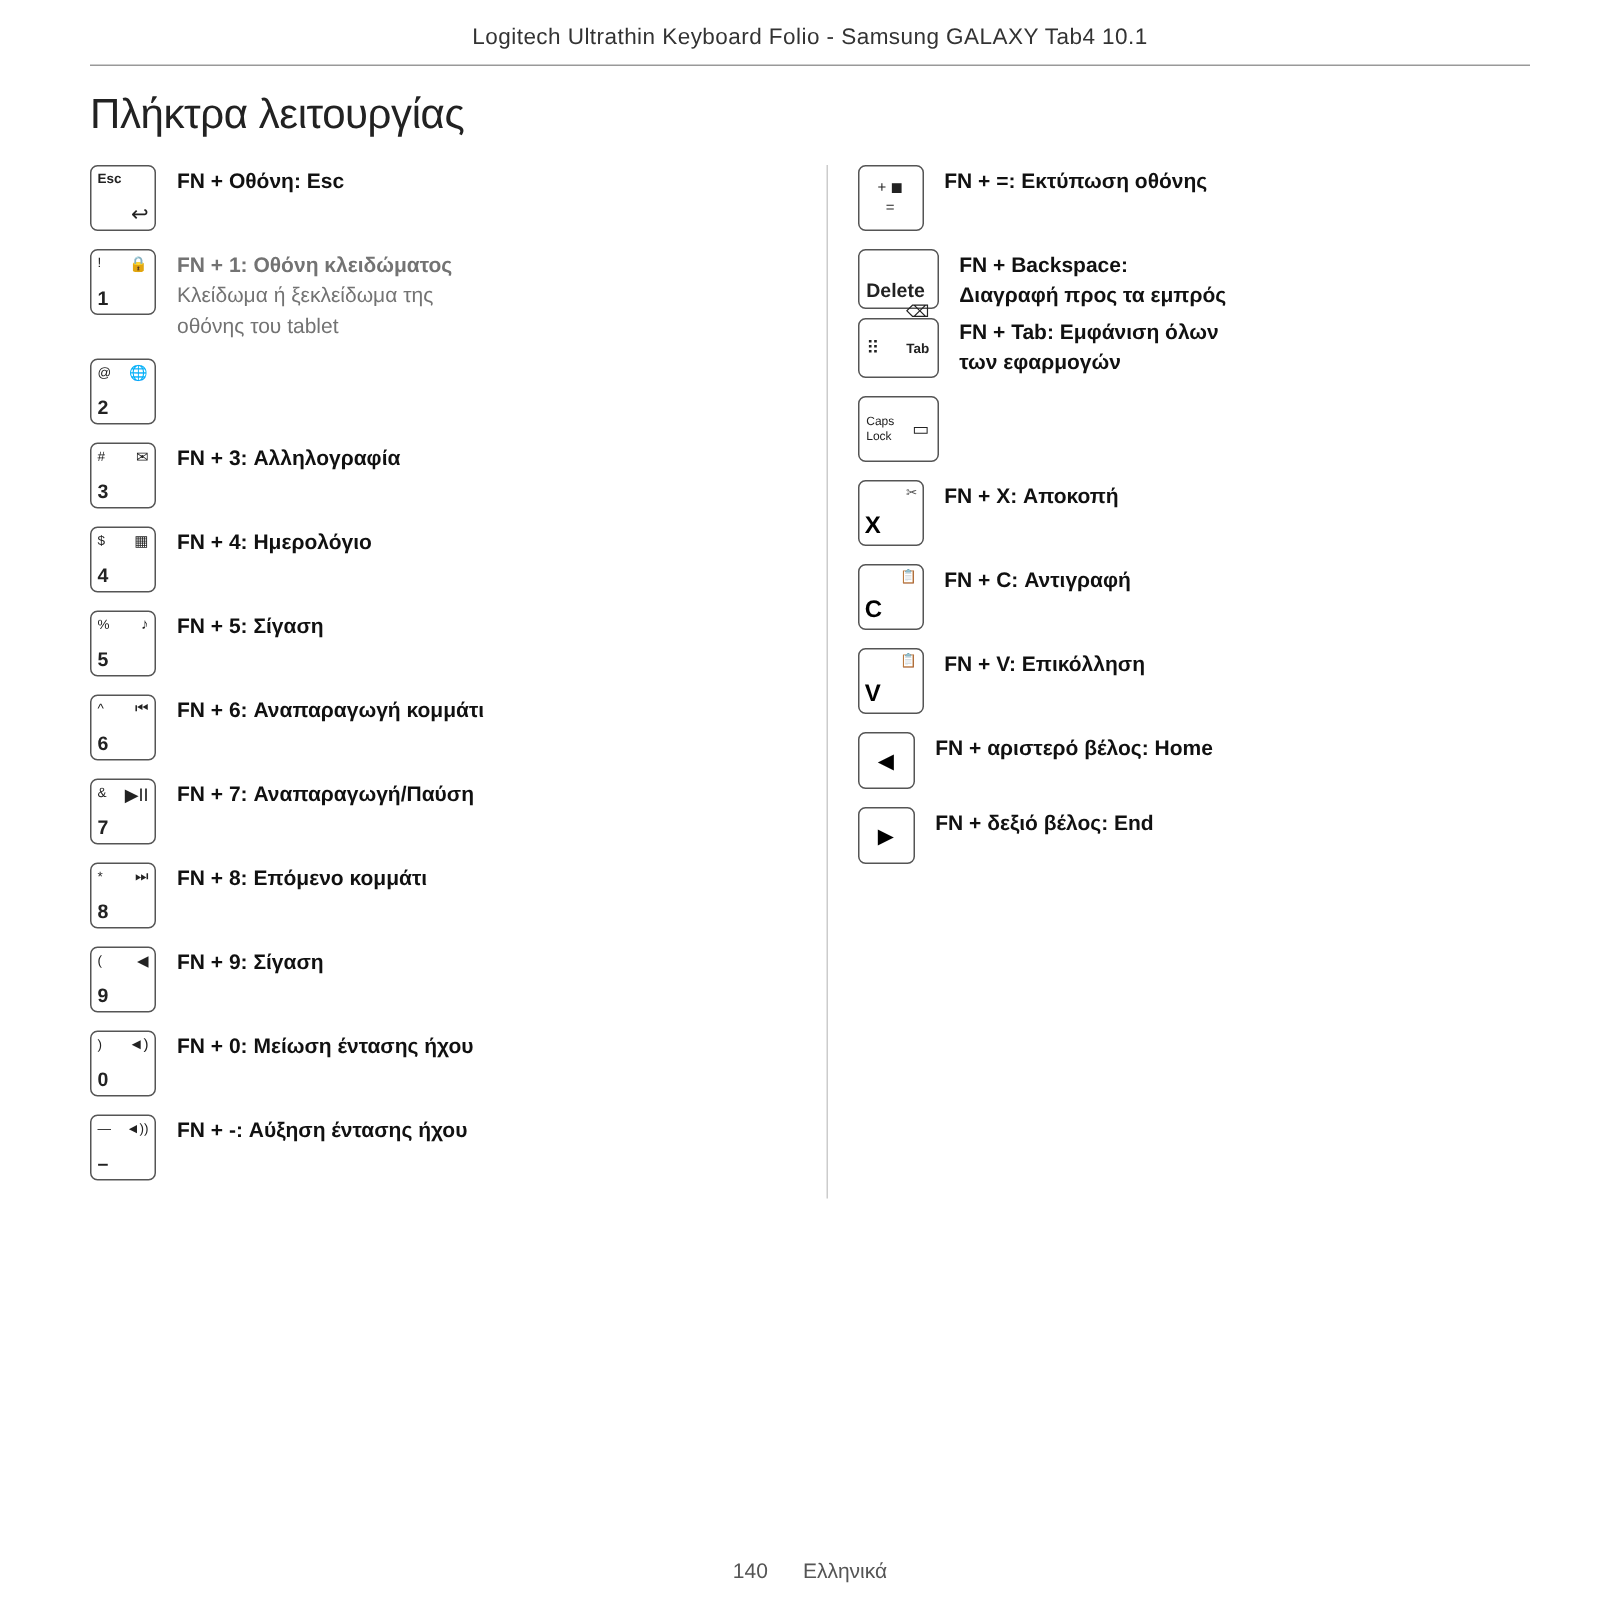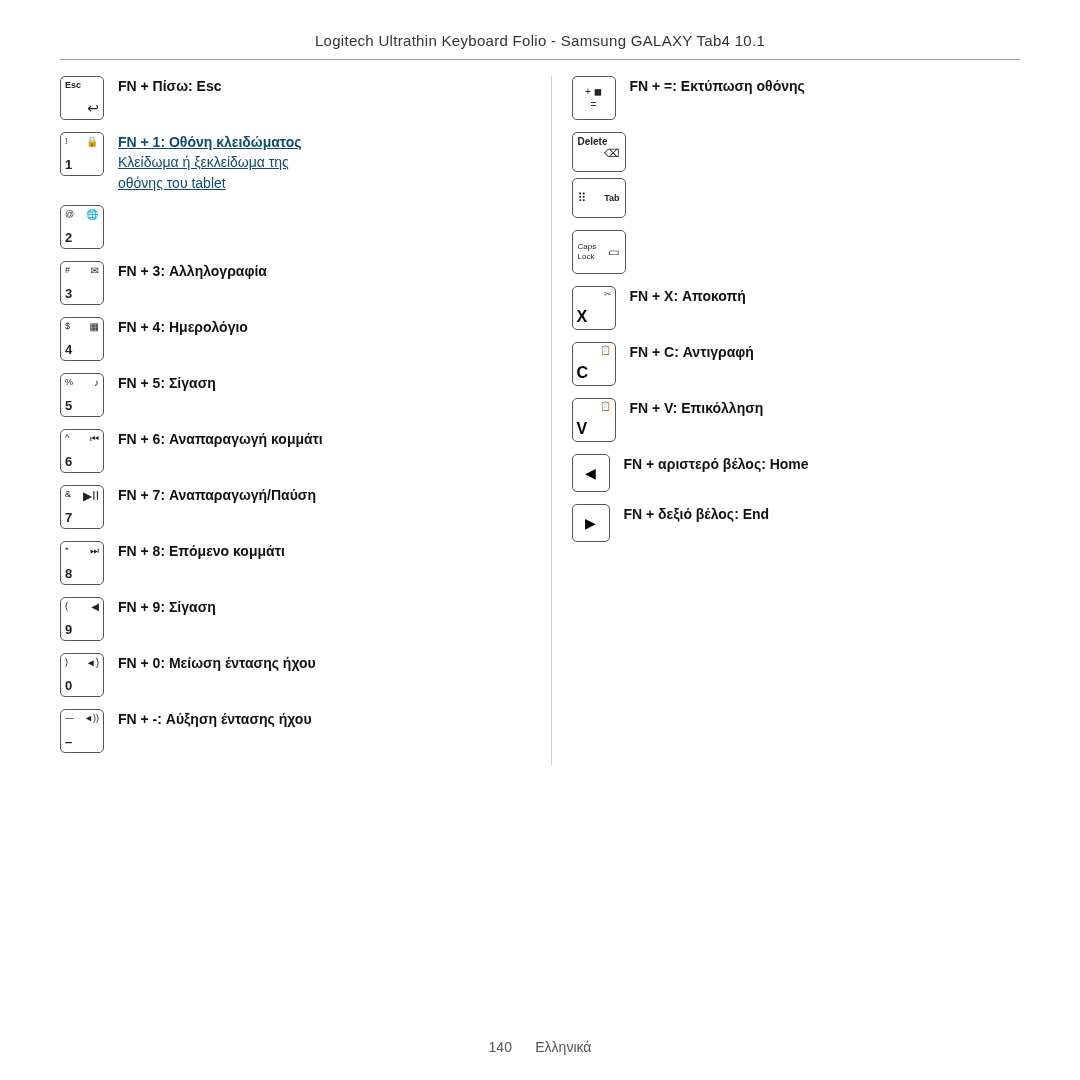--- a/index.html
+++ b/index.html
@@ -7,21 +7,21 @@
       background: #fff;
       font-family: Arial, Helvetica, sans-serif;
       width: 1080px;
       height: 1080px;
       position: relative;
       overflow: hidden;
     }
     .page {
       width: 1080px;
       height: 1080px;
-      padding: 32px 60px 20px 60px;
+      padding: 16px 60px 20px 60px;
       position: relative;
     }
     .header {
       text-align: center;
       font-size: 15px;
       color: #333;
       padding-bottom: 10px;
       border-bottom: 1px solid #999;
       margin-bottom: 16px;
       letter-spacing: 0.02em;
@@ -101,23 +101,22 @@
     .fn-label {
       font-size: 14px;
       color: #111;
       line-height: 1.45;
     }
     .fn-label strong {
       font-weight: bold;
     }
     .fn-label-multi {
       font-size: 14px;
-      color: #0c4a6e;
+      color: #737373;
       line-height: 1.45;
-      text-decoration: underline;
     }
     .fn-label-multi strong {
       font-weight: bold;
     }
     .footer {
       position: absolute;
       bottom: 25px;
       left: 0;
       width: 100%;
       text-align: center;
@@ -153,33 +152,34 @@
   </style>
 </head>
 <body>
 
 <div class="page">
 
   <div class="header">
     <span class="header-title">Logitech Ultrathin Keyboard Folio -    Samsung GALAXY Tab4 10.1</span>
   </div>
 
+  <div class="section-title">Πλήκτρα λειτουργίας</div>
 
   <div class="content-area">
 
     <div class="left-col">
 
       <div class="fn-row">
         <div class="key-box" style="justify-content:space-between; padding:3px 4px;">
           <div class="key-top">
             <span style="font-size:9px;font-weight:bold;">Esc</span>
           </div>
           <div style="font-size:14px; align-self:flex-end;">↩</div>
         </div>
-        <div class="fn-label"><strong>FN + Πίσω: Esc</strong></div>
+        <div class="fn-label"><strong>FN + Οθόνη: Esc</strong></div>
       </div>
 
       <div class="fn-row">
         <div class="key-box">
           <div class="key-top">
             <span style="font-size:9px;">!</span>
             <span style="font-size:10px;">🔒</span>
           </div>
           <div class="key-main">1</div>
         </div>
@@ -307,27 +307,31 @@
         <div class="key-box" style="align-items:center; justify-content:center; gap:1px; padding:2px 4px;">
           <div style="font-size:10px; line-height:1.2;">+ ◼</div>
           <div style="font-size:10px; line-height:1.2;">=</div>
         </div>
         <div class="fn-label"><strong>FN + =: Εκτύπωση οθόνης</strong></div>
       </div>
 
       <div class="fn-row" style="align-items:flex-start;">
         <div style="display:flex; flex-direction:column; gap:6px;">
           <div class="key-box key-box-wide" style="align-items:flex-start;justify-content:flex-start;padding:3px 5px; height:40px;">
-            <div style="font-size:10px;font-weight:bold;">Delete</div>
+            <div style="font-size:13px;font-weight:bold;margin-top:16px;">Delete</div>
             <div style="font-size:11px;align-self:flex-end;">⌫</div>
           </div>
           <div class="key-box key-box-wide" style="align-items:flex-start;justify-content:space-between; padding:3px 5px; height:40px; flex-direction:row; align-items:center;">
             <div style="font-size:12px;">⠿</div>
             <div style="font-size:9px;font-weight:bold;">Tab</div>
           </div>
+        </div>
+        <div>
+          <div class="fn-label" style="margin-bottom:4px;"><strong>FN + Backspace:</strong><br><strong>Διαγραφή προς τα εμπρός</strong></div>
+          <div class="fn-label"><strong>FN + Tab: Εμφάνιση όλων</strong><br><strong>των εφαρμογών</strong></div>
         </div>
       </div>
 
       <div class="fn-row">
         <div class="key-box key-box-caps" style="display:flex;flex-direction:row;align-items:center;justify-content:space-between;padding:4px 5px;">
           <div style="font-size:8px; font-weight:normal; line-height:1.2;">Caps<br>Lock</div>
           <div style="font-size:12px;">▭</div>
         </div>
       </div>
 

